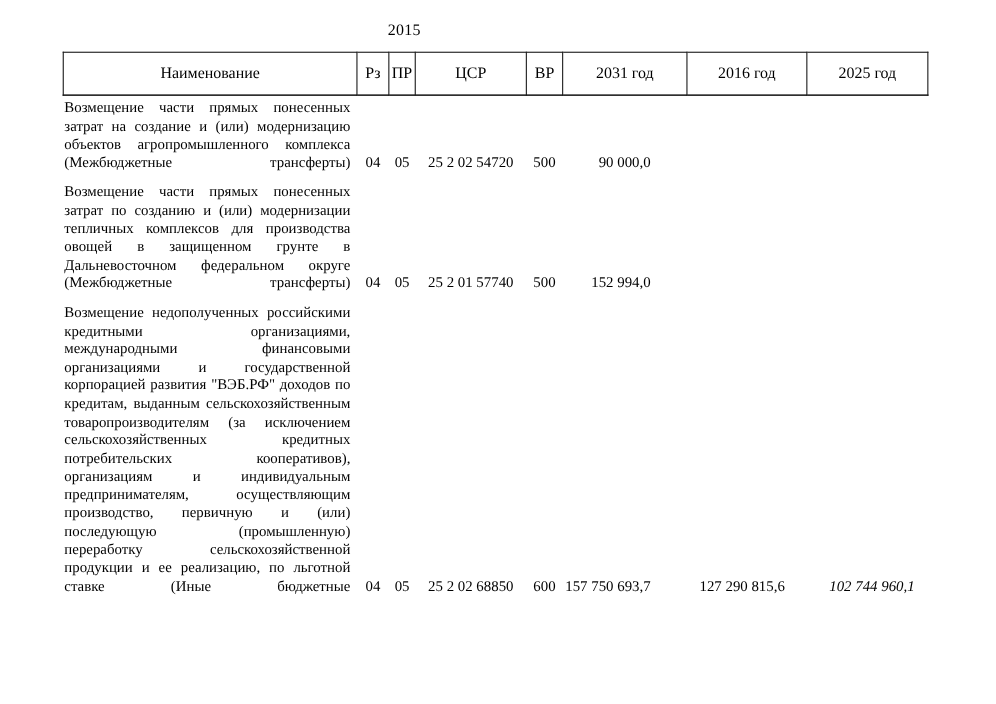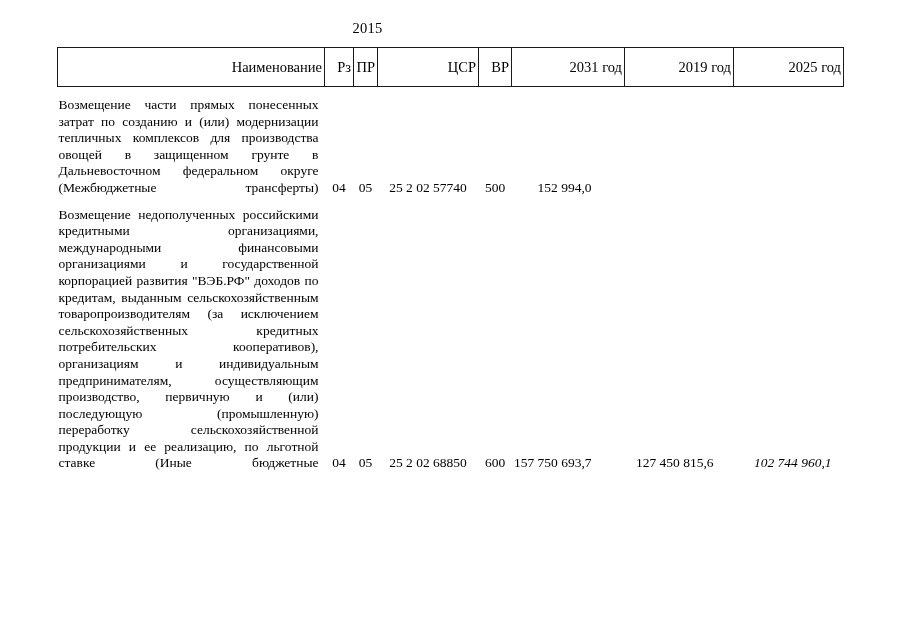--- a/index.html
+++ b/index.html
@@ -46,21 +46,21 @@
     width: 786px;
     table-layout: fixed;
   }
 
   
   thead th {
     border: 1px solid #1a1a1a;
     height: 39px;
     font-weight: normal;
     font-size: 14.5px;
-    text-align: right;
+    text-align: center;
     vertical-align: middle;
     padding: 0 2px;
     box-sizing: border-box;
   }
 
   
   tbody td {
     border: none;
     padding: 0;
     vertical-align: top;
@@ -133,46 +133,56 @@
           <col class="c-y3">
       </colgroup>
       <thead>
         <tr>
           <th>Наименование</th>
           <th>Рз</th>
           <th>ПР</th>
           <th>ЦСР</th>
           <th>ВР</th>
           <th>2031 год</th>
-          <th>2019 год</th>
+          <th>2016 год</th>
           <th>2025 год</th>
         </tr>
       </thead>
       <tbody>
 
+        <tr class="entry first">
+          <td class="name-cell">Возмещение части прямых понесенных затрат на создание и (или) модернизацию объектов агропромышленного комплекса (Межбюджетные трансферты)</td>
+          <td class="code-cell">04</td>
+          <td class="code-cell">05</td>
+          <td class="code-cell">25 2 02 54720</td>
+          <td class="code-cell">500</td>
+          <td class="num-cell y1">90 000,0</td>
+          <td class="num-cell y2"></td>
+          <td class="num-cell y3"></td>
+        </tr>
 
         <tr class="entry">
           <td class="name-cell">Возмещение части прямых понесенных затрат по созданию и (или) модернизации тепличных комплексов для производства овощей в защищенном грунте в Дальневосточном федеральном округе (Межбюджетные трансферты)</td>
           <td class="code-cell">04</td>
           <td class="code-cell">05</td>
-          <td class="code-cell">25 2 02 57740</td>
+          <td class="code-cell">25 2 01 57740</td>
           <td class="code-cell">500</td>
           <td class="num-cell y1">152 994,0</td>
           <td class="num-cell y2"></td>
           <td class="num-cell y3"></td>
         </tr>
 
         <tr class="entry">
           <td class="name-cell">Возмещение недополученных российскими кредитными организациями, международными финансовыми организациями и государственной корпорацией развития "ВЭБ.РФ" доходов по кредитам, выданным сельскохозяйственным товаропроизводителям (за исключением сельскохозяйственных кредитных потребительских кооперативов), организациям и индивидуальным предпринимателям, осуществляющим производство, первичную и (или) последующую (промышленную) переработку сельскохозяйственной продукции и ее реализацию, по льготной ставке (Иные бюджетные</td>
           <td class="code-cell">04</td>
           <td class="code-cell">05</td>
           <td class="code-cell">25 2 02 68850</td>
           <td class="code-cell">600</td>
           <td class="num-cell y1">157 750 693,7</td>
-          <td class="num-cell y2">127 450 815,6</td>
+          <td class="num-cell y2">127 290 815,6</td>
           <td class="num-cell y3">102 744 960,1</td>
         </tr>
 
       </tbody>
     </table>
   </div>
 
 </div>
 
 </body></html>

